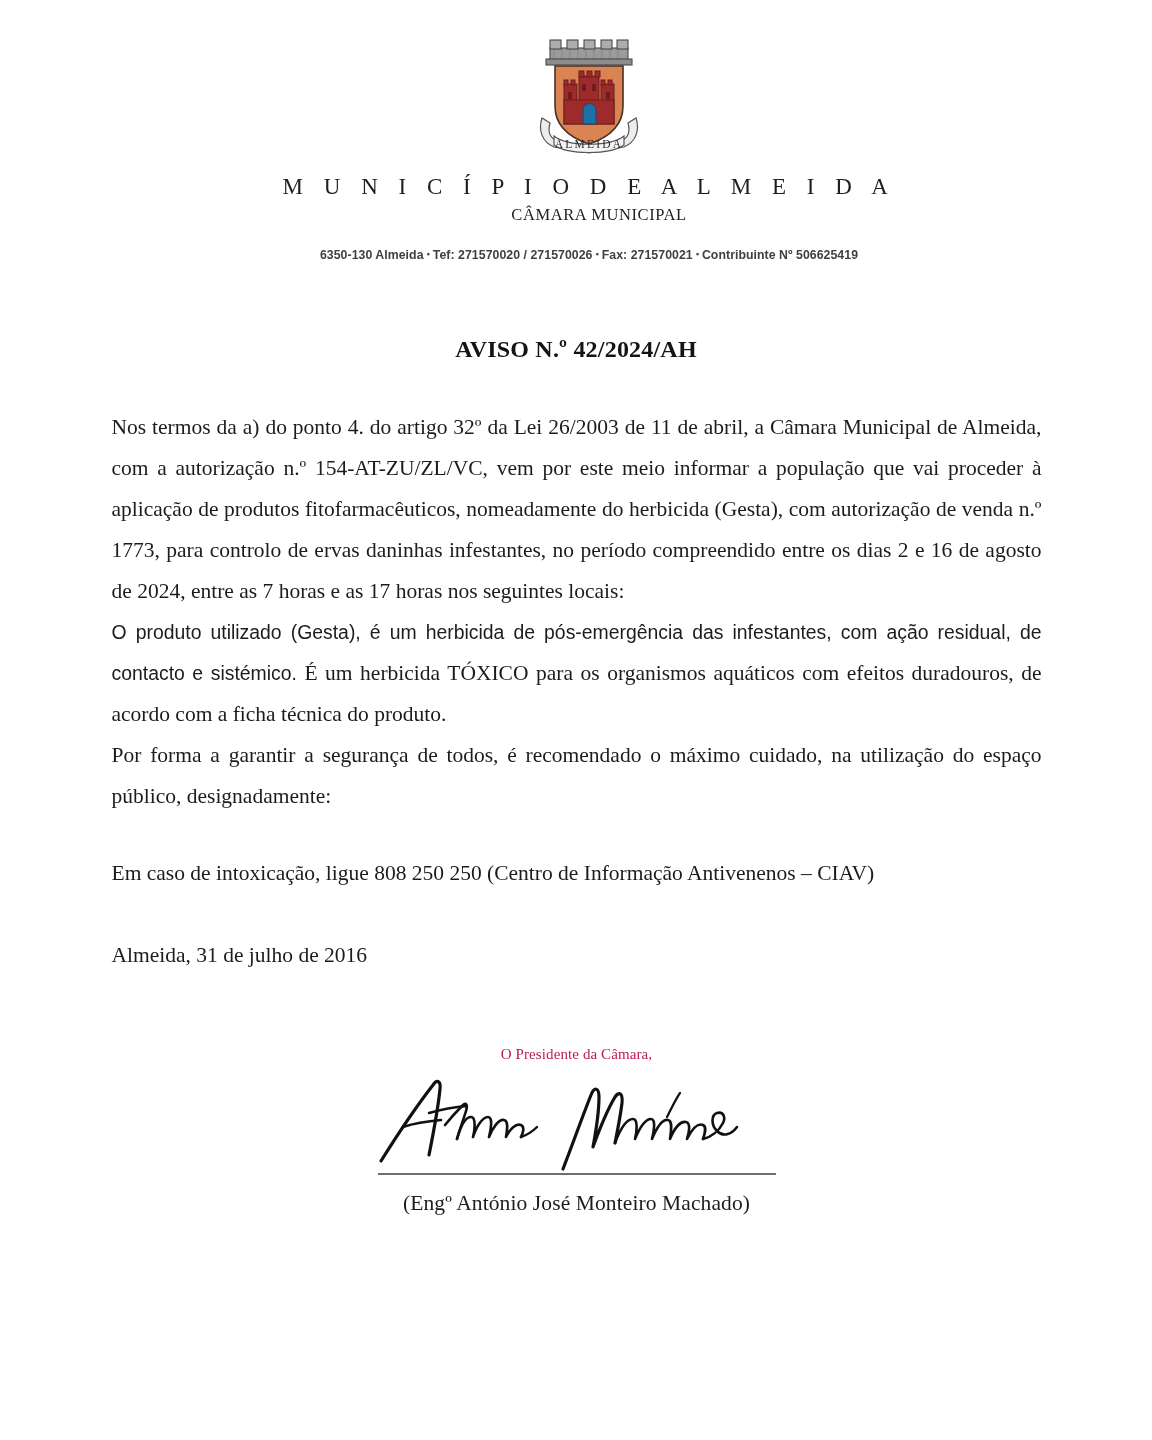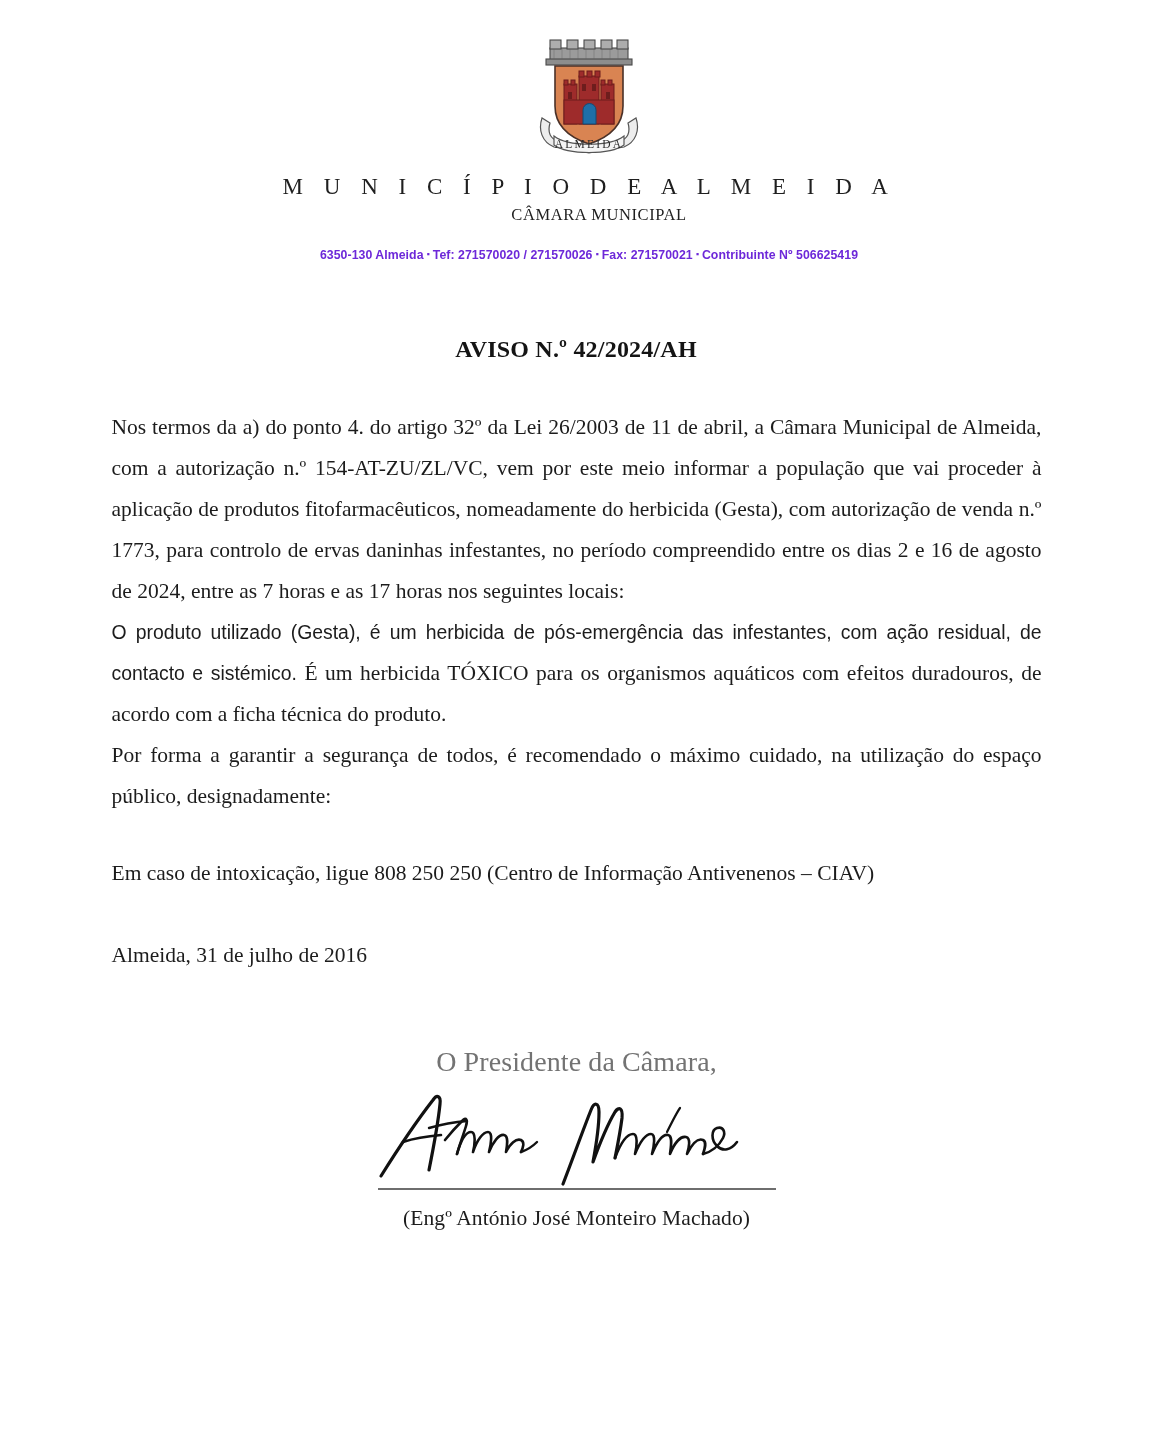--- a/index.html
+++ b/index.html
@@ -59,21 +59,21 @@
     color: #1f1f1f;
     padding-left: 20px;
   }
 
   .contact-line {
     margin-top: 23px;
     font-family: "Liberation Sans", "DejaVu Sans", sans-serif;
     font-size: 12.3px;
     font-weight: 700;
     letter-spacing: 0.05px;
-    color: #6d28d9;
+    color: #404040;
   }
   .contact-line .sep {
     font-size: 9px;
     vertical-align: 2px;
     padding: 0 3px;
   }
 
   
   .doc-title {
     margin-top: 74px;
@@ -134,22 +134,22 @@
   }
   .gap-md { height: 36px; }
   .gap-lg { height: 41px; }
 
   
   .sig-block {
     margin-top: 70px;
     text-align: center;
   }
   .sig-label {
-    font-size: 28px;
-    color: #737373;
+    font-size: 15px;
+    color: #be185d;
     letter-spacing: 0.1px;
   }
   .sig-image {
     margin-top: 6px;
     height: 104px;
     display: flex;
     align-items: center;
     justify-content: center;
   }
   .sig-rule {

